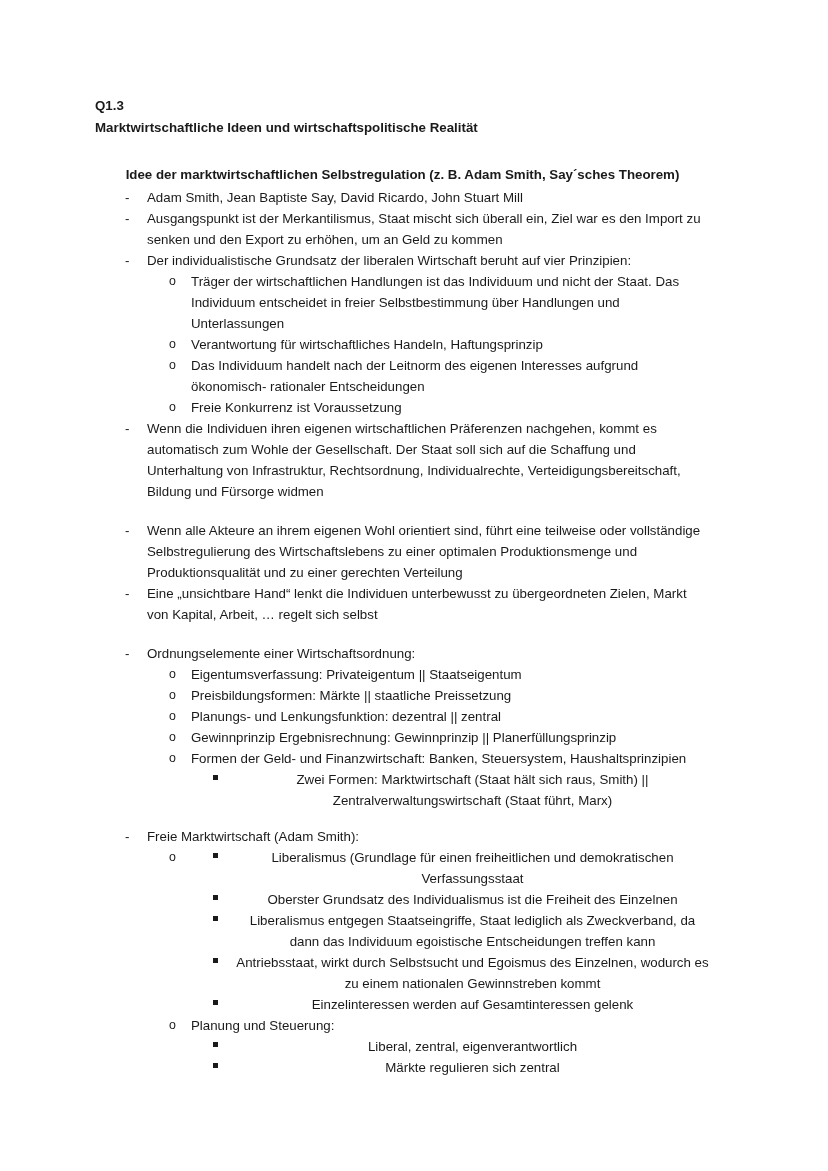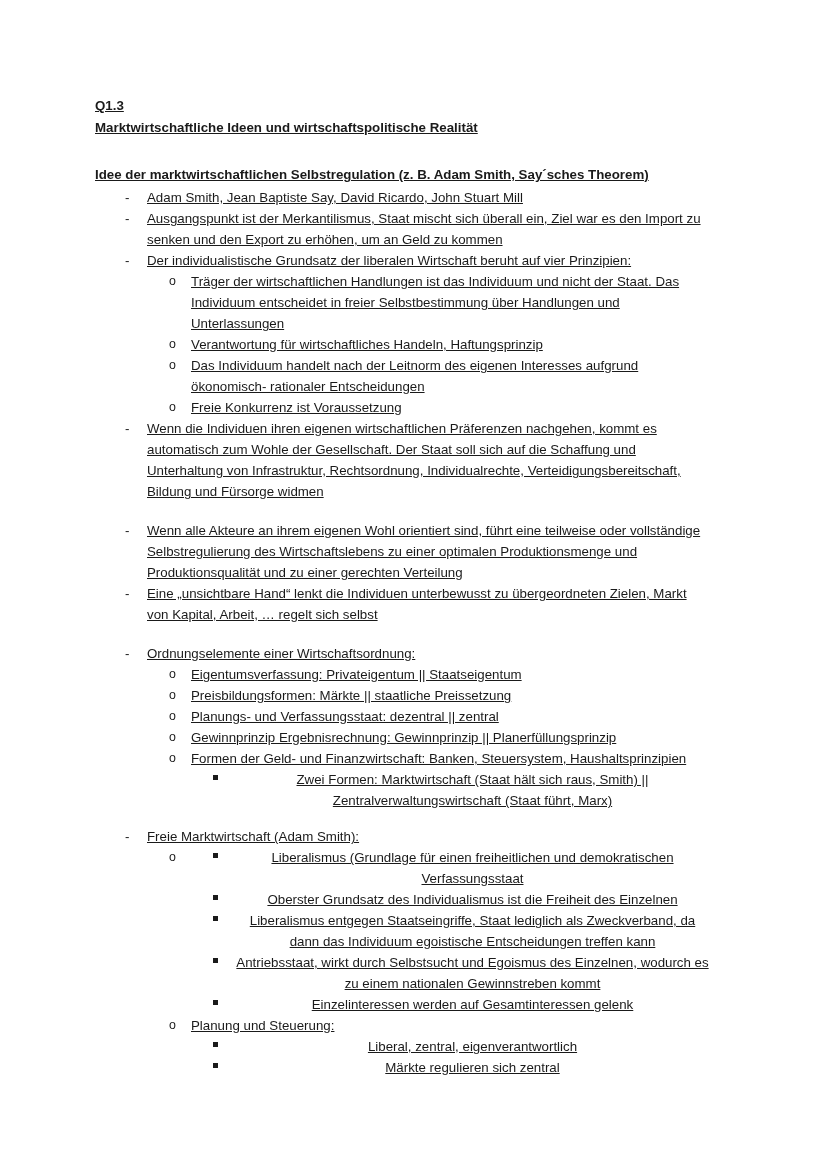--- a/index.html
+++ b/index.html
@@ -13,35 +13,35 @@
     font-family: "Liberation Sans", sans-serif;
     color: #1a1a1a;
     overflow: hidden;
   }
   .page {
     position: relative;
     width: 828px;
     height: 944px;
     box-sizing: border-box;
     padding: 95px 118px 0 95px;
-    text-decoration: underline;
   }
   .doc {
     font-size: 13.3px;
     line-height: 1.58;
   }
   .heading {
     font-weight: bold;
     margin: 0;
   }
   .heading-1 { margin-bottom: 1px; }
   .heading-2 { margin-bottom: 8px; }
   .section-title {
     font-weight: bold;
     margin: 26px 0 2px 0;
+    text-align: center;
   }
   ul.lvl {
     list-style: none;
     margin: 0;
     padding: 0;
   }
   li.item {
     position: relative;
     display: block;
     margin: 0;
@@ -155,21 +155,21 @@
           <li class="item">
             <span class="marker">o</span>
             <span class="txt">Eigentumsverfassung: Privateigentum || Staatseigentum</span>
           </li>
           <li class="item">
             <span class="marker">o</span>
             <span class="txt">Preisbildungsformen: Märkte || staatliche Preissetzung</span>
           </li>
           <li class="item">
             <span class="marker">o</span>
-            <span class="txt">Planungs- und Verfassungsstaat: dezentral || zentral</span>
+            <span class="txt">Planungs- und Lenkungsfunktion: dezentral || zentral</span>
           </li>
           <li class="item">
             <span class="marker">o</span>
             <span class="txt">Gewinnprinzip Ergebnisrechnung: Gewinnprinzip || Planerfüllungsprinzip</span>
           </li>
           <li class="item">
             <span class="marker">o</span>
             <span class="txt">Formen der Geld- und Finanzwirtschaft: Banken, Steuersystem, Haushaltsprinzipien</span>
             <ul class="lvl l3">
               <li class="item">

